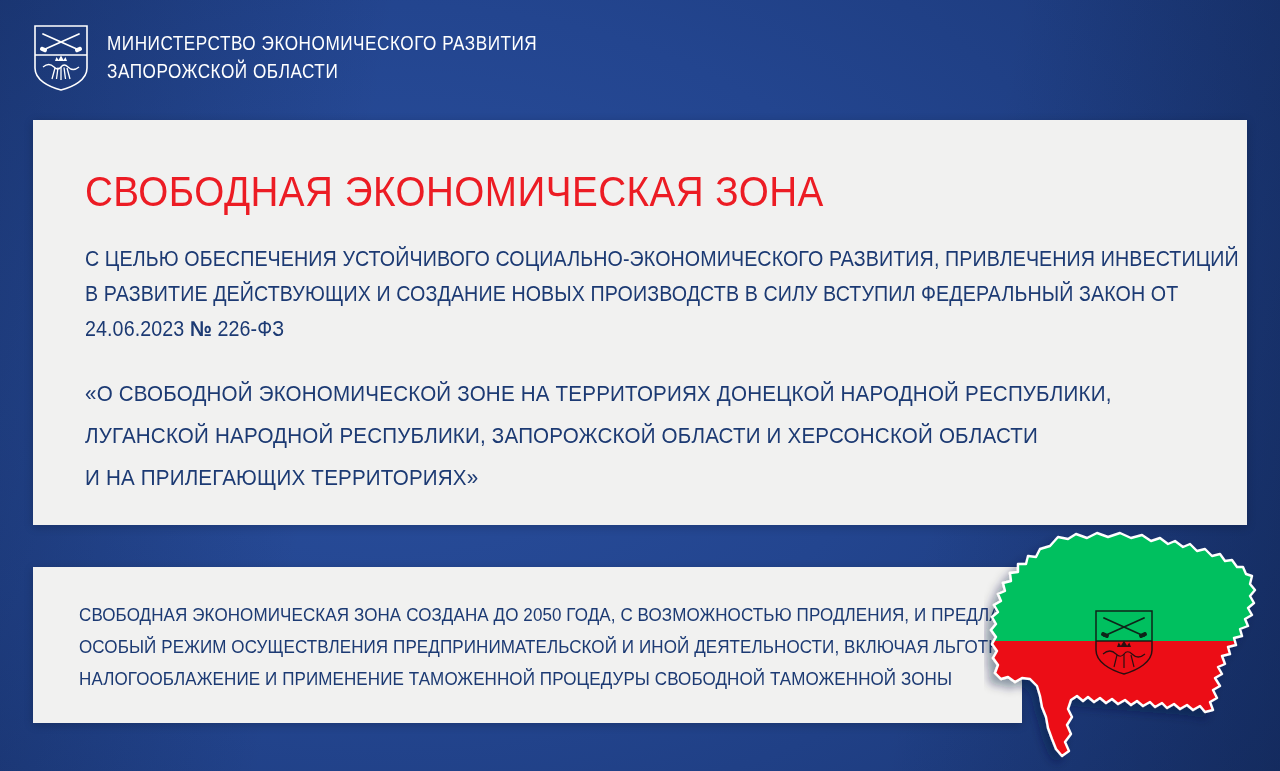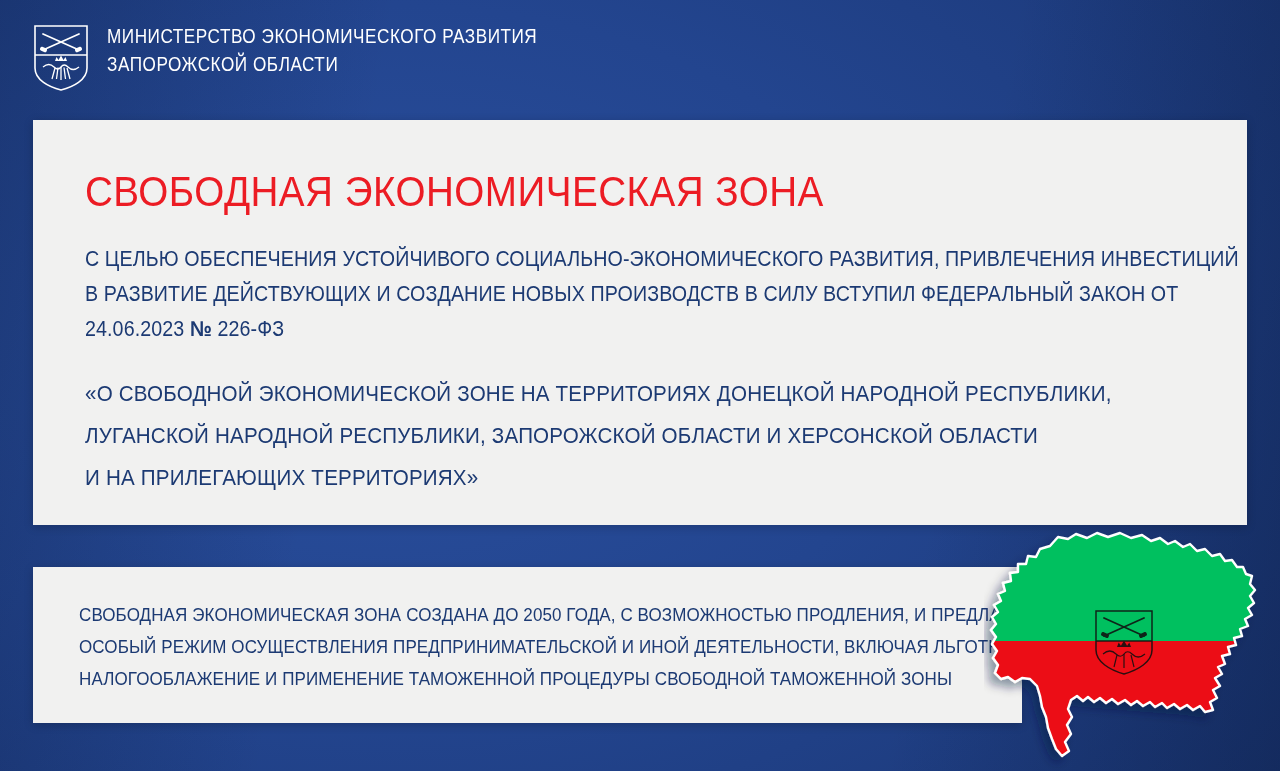--- a/index.html
+++ b/index.html
@@ -13,21 +13,21 @@
     position:absolute;inset:0;
     background:
       radial-gradient(ellipse 1400px 900px at 30% 45%, #2a4f9e 0%, #23458f 38%, #1d3b7d 68%, #18326c 100%),
       linear-gradient(135deg,#1b3876 0%,#27499a 55%,#16306a 100%);
   }
   #bg:after{
     content:"";position:absolute;inset:0;
     background:linear-gradient(100deg, rgba(10,25,60,.30) 0%, rgba(10,25,60,0) 28%, rgba(10,25,60,0) 72%, rgba(8,22,55,.38) 100%);
   }
   
-  #header{position:absolute;left:33px;top:22px;display:flex;align-items:flex-start;z-index:5;}
+  #header{position:absolute;left:33px;top:22px;display:flex;align-items:center;z-index:5;}
   #emblem{width:56px;height:68px;flex:0 0 auto;margin-right:18px;margin-top:2px;}
   #header-text{color:#ffffff;}
   .hdr-line{
     font-size:19.5px;line-height:28px;letter-spacing:.6px;
     font-weight:400;white-space:nowrap;
     transform:scaleX(.88);transform-origin:left center;
     font-family:"Liberation Sans","DejaVu Sans",sans-serif;
   }
   
   .card{

